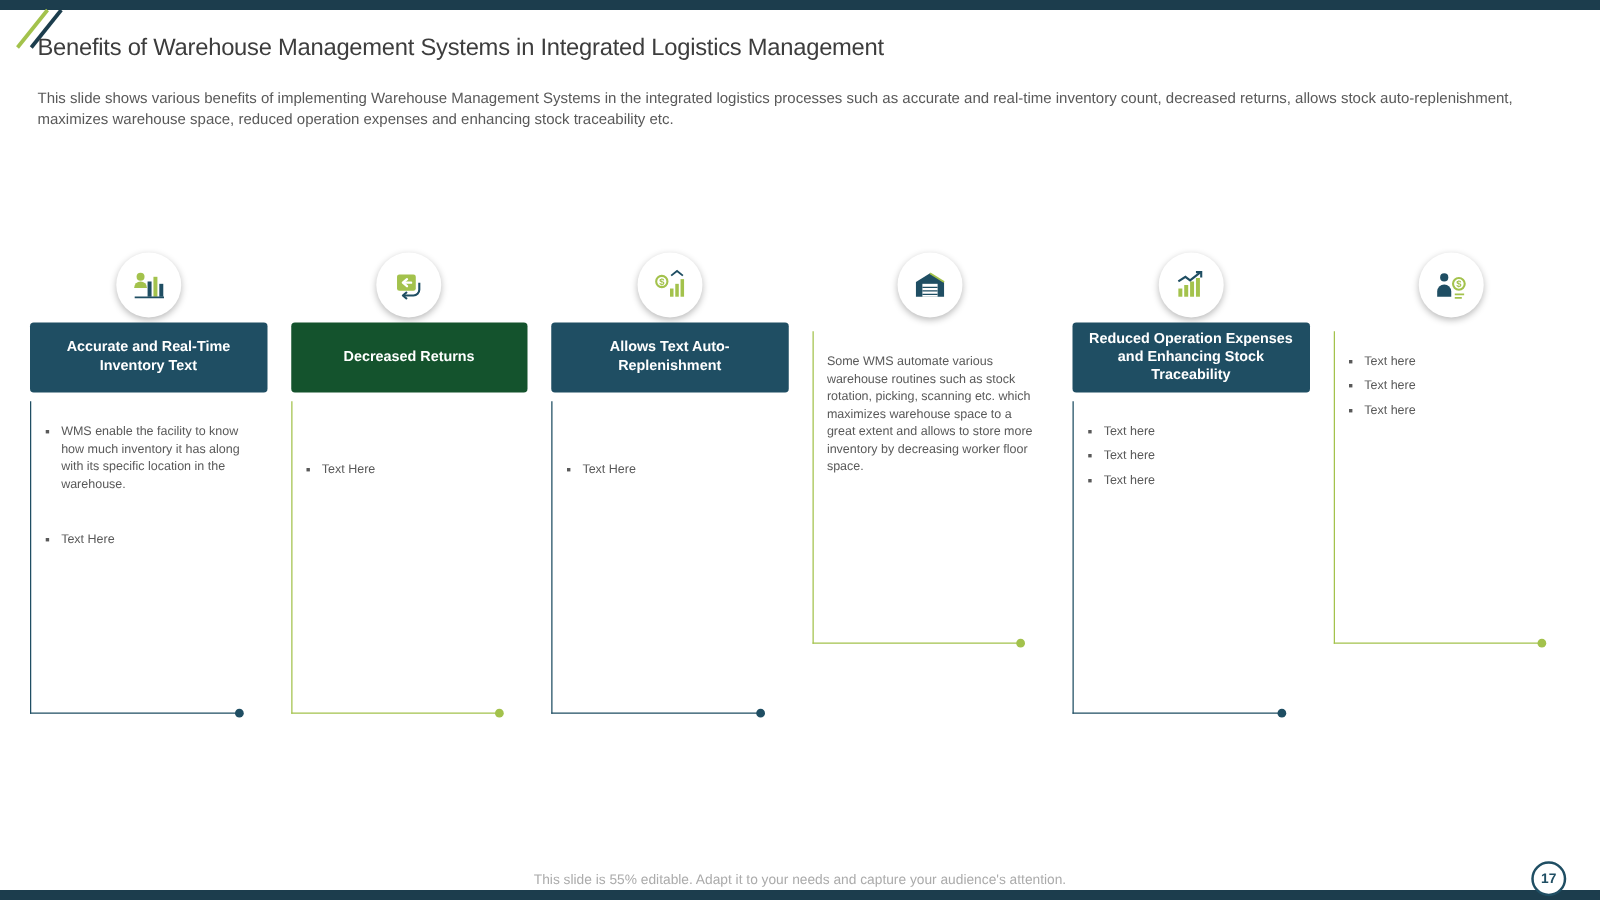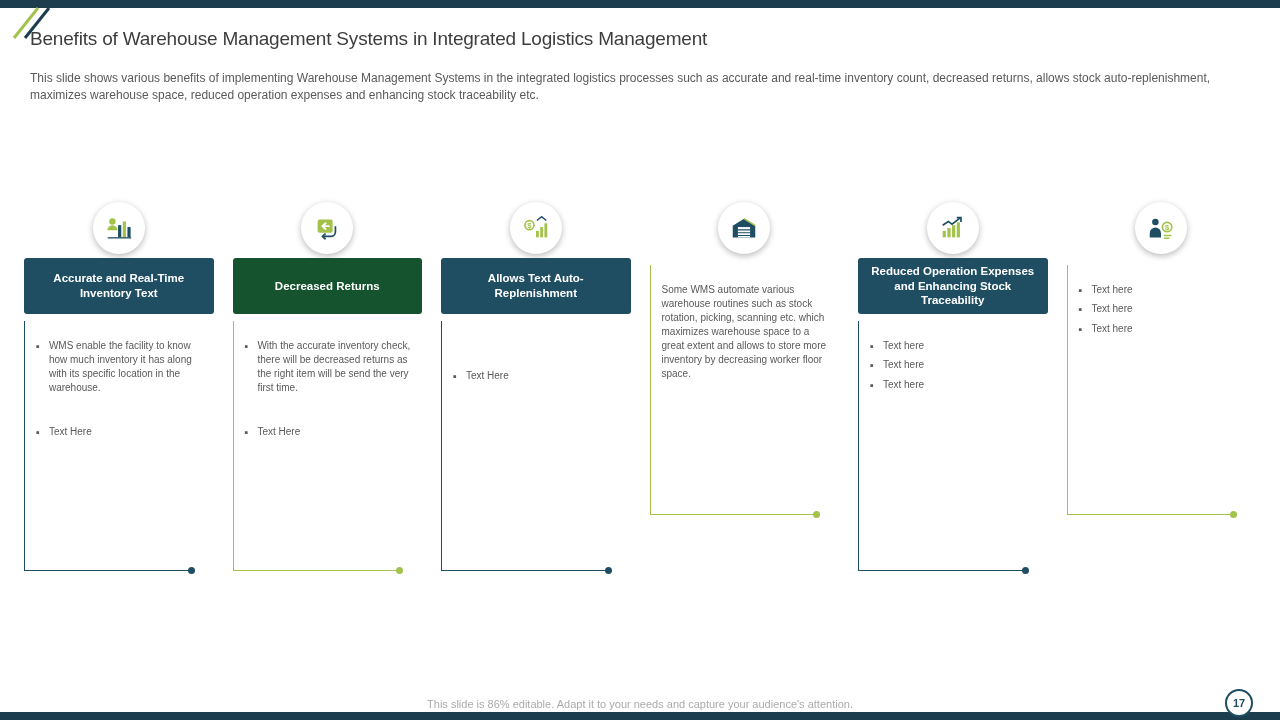--- a/index.html
+++ b/index.html
@@ -104,23 +104,20 @@
         </svg>
       </div>
       <div class="benefit-header">
         <span>Decreased Returns</span>
       </div>
       <div class="benefit-body">
         <span class="vline"></span>
         <span class="hline"></span>
         <span class="dot"></span>
         <ul>
-          <li>
-              <span>With the accurate inventory check, there will be decreased returns as the right item will be send the very first time.</span>
-            </li>
           <li class="gap">
               <span>Text Here</span>
             </li>
         </ul>
       </div>
     </div>
 
     <div class="col navy">
       <div class="icon-circle">
         <svg viewBox="0 0 32 32" width="30" height="30">
@@ -219,16 +216,16 @@
             </li>
           <li>
               <span>Text here</span>
             </li>
         </ul>
       </div>
     </div>
 
   </div>
 
-  <div class="slide-footer">This slide is 86% editable. Adapt it to your needs and capture your audience's attention.</div>
+  <div class="slide-footer">This slide is 55% editable. Adapt it to your needs and capture your audience's attention.</div>
   <div class="page-badge">17</div>
   <div class="bottom-bar"></div>
 </div>
 
 </body></html>

